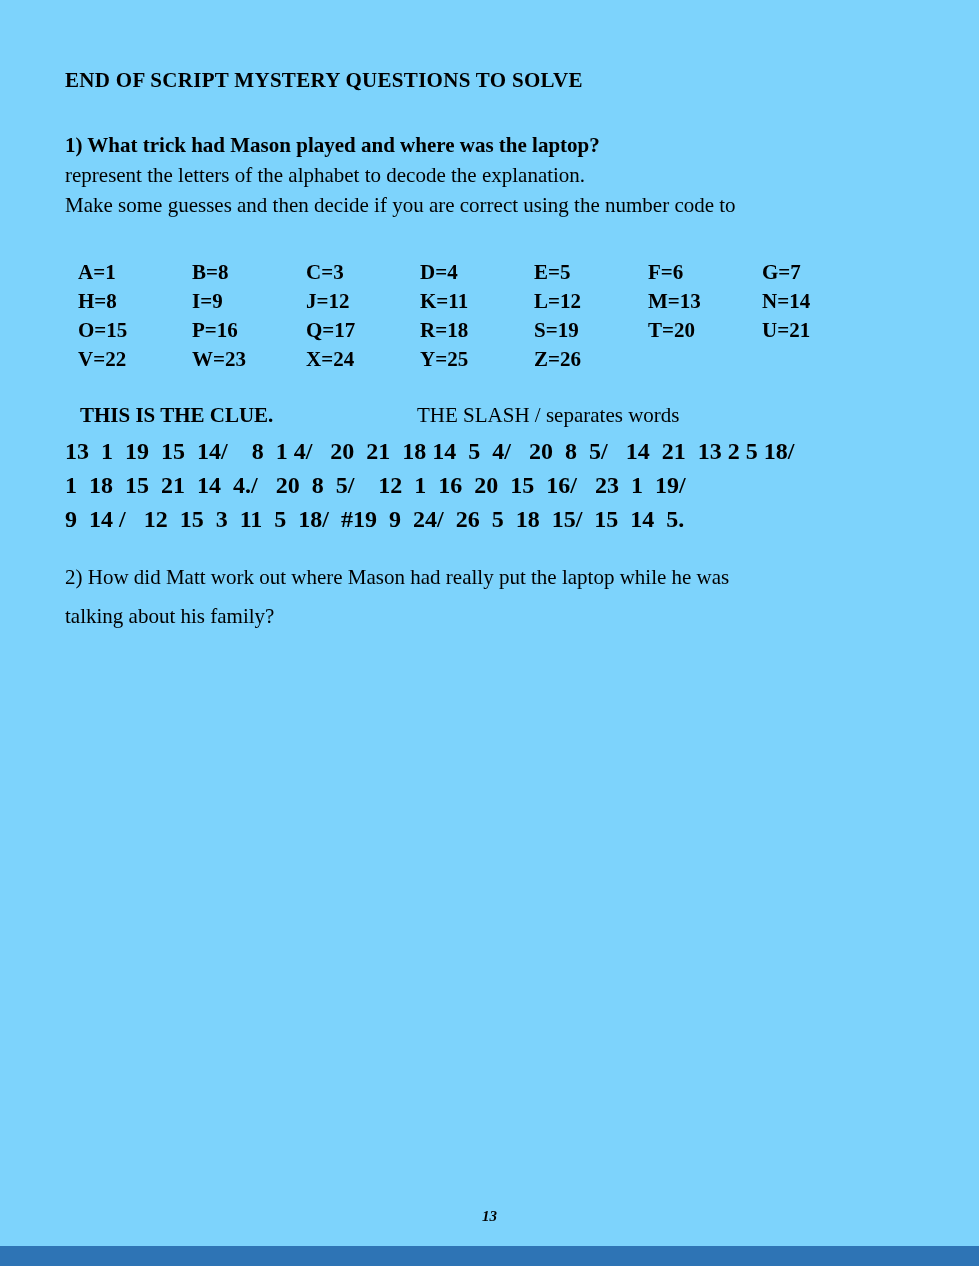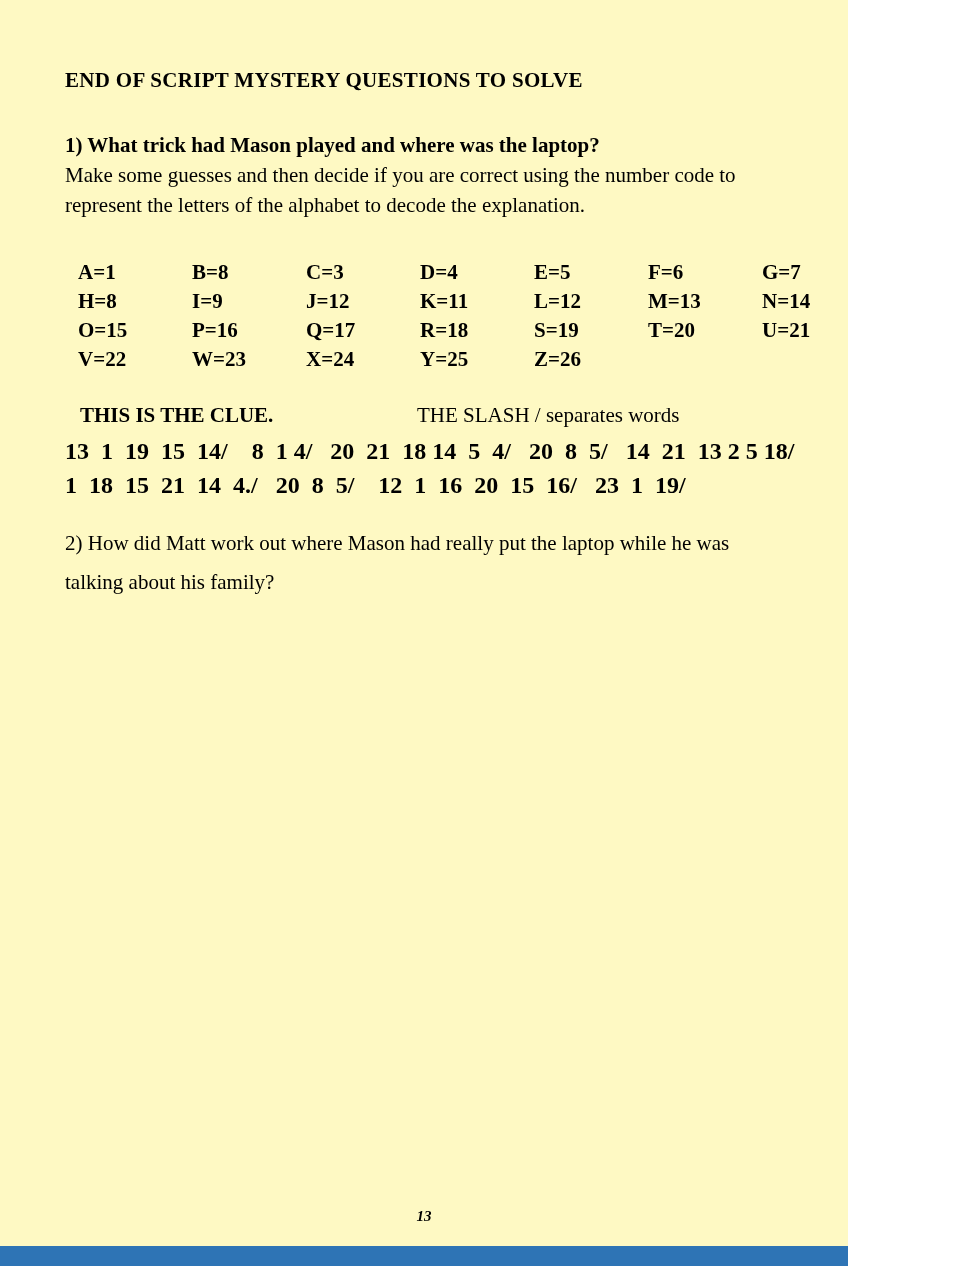--- a/index.html
+++ b/index.html
@@ -5,24 +5,24 @@
   * { margin: 0; padding: 0; box-sizing: border-box; }
   html, body { width: 979px; height: 1266px; }
   body {
     background: #ffffff;
     color: #000000;
     font-family: "Liberation Serif", "DejaVu Serif", serif;
     position: relative;
   }
   .page {
     position: relative;
-    width: 848px;
+    width: 979px;
     height: 1266px;
     overflow: hidden;
-    background: #fef9c3;
+    background: #7dd3fc;
   }
   .heading {
     font-size: 21px;
     font-weight: bold;
     margin: 68px 0 0 65px;
     letter-spacing: 0.3px;
   }
   .q-title {
     font-size: 21px;
     font-weight: bold;
@@ -103,22 +103,22 @@
 </style>
 </head>
 <body>
 
 <div class="page">
 
   <h1 class="heading">END OF SCRIPT MYSTERY QUESTIONS TO SOLVE</h1>
 
   <div>
     <p class="q-title">1) What trick had Mason played and where was the laptop?</p>
+    <p class="body-line">represent the letters of the alphabet to decode the explanation.</p>
     <p class="body-line">Make some guesses and then decide if you are correct using the number code to</p>
-    <p class="body-line">represent the letters of the alphabet to decode the explanation.</p>
   </div>
 
   <div class="code-table">
     <div class="code-row">
       <span class="code-cell">A=1</span>
       <span class="code-cell">B=8</span>
       <span class="code-cell">C=3</span>
       <span class="code-cell">D=4</span>
       <span class="code-cell">E=5</span>
       <span class="code-cell">F=6</span>
@@ -153,20 +153,21 @@
     </div>
   </div>
 
   <div class="clue-row">
     <span class="clue-label">THIS IS THE CLUE.</span><span class="clue-note">THE SLASH / separates words</span>
   </div>
 
   <div class="code-lines">
     <div class="code-line">13  1  19  15  14/    8  1 4/   20  21  18 14  5  4/   20  8  5/   14  21  13 2 5 18/</div>
     <div class="code-line">1  18  15  21  14  4./   20  8  5/    12  1  16  20  15  16/   23  1  19/</div>
+    <div class="code-line">9  14 /   12  15  3  11  5  18/  #19  9  24/  26  5  18  15/  15  14  5.</div>
   </div>
 
   <div class="q2">
     <p class="q2-line">2) How did Matt work out where Mason had really put the laptop while he was</p>
     <p class="q2-line">talking about his family?</p>
   </div>
 
   <div class="footer-copyright">© Brilliantly Lit 2022</div>
   <div class="footer-page-number">13</div>
   <div class="footer-bar" style="background: rgb(46, 116, 181);"></div>

